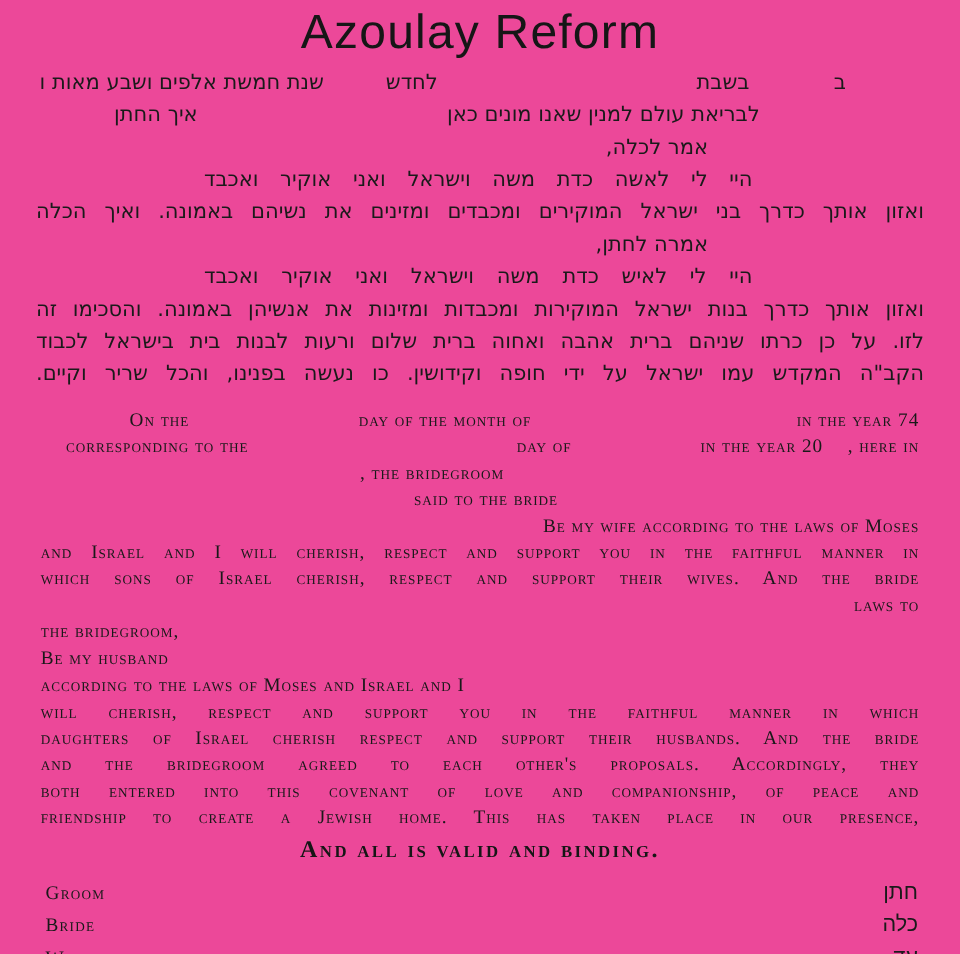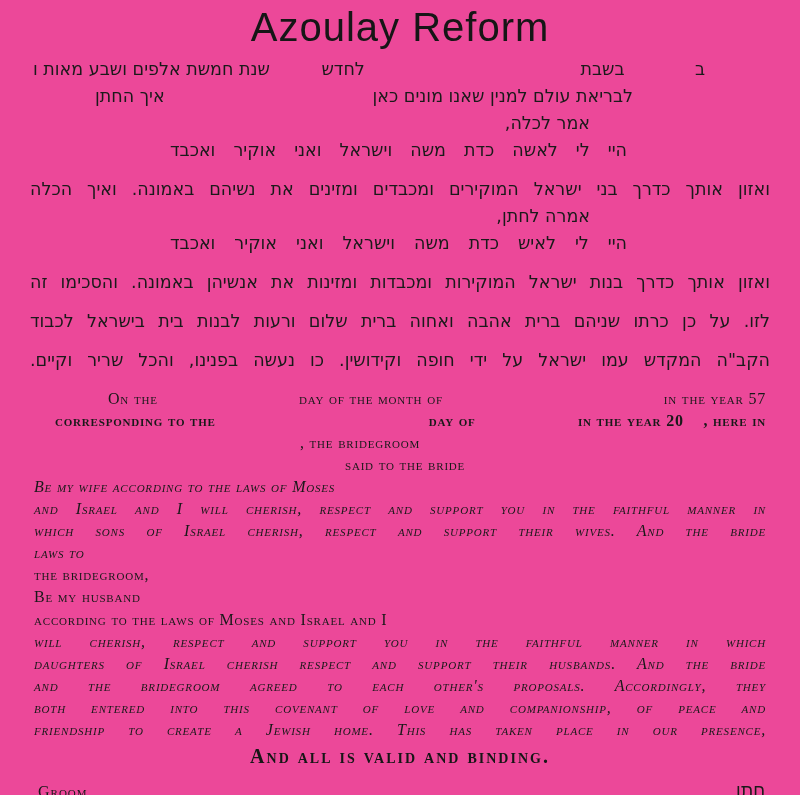--- a/index.html
+++ b/index.html
@@ -28,41 +28,40 @@
     font-size:17.5px;line-height:27px;
     color:#1a1a1a;
   }
   .hline{white-space:nowrap;}
   .hflex{display:flex;align-items:baseline;}
   .sp{display:inline-block;height:1px;}
   .just{
     white-space:normal;
     text-align:justify;text-align-last:justify;
     word-spacing:2px;
-    margin-top:12px;
   }
   .h-said{margin-right:180px;}          
   .h-vow{margin-right:143px;margin-left:140px;
          text-align:justify;text-align-last:justify;}
   
   .english{
     margin-top:14px;
     padding:0 34px;
     font-variant:small-caps;
     font-size:16px;line-height:22px;
     letter-spacing:0.8px;
     color:#191919;
   }
   .eline{white-space:nowrap;}
   .eflex{display:flex;align-items:baseline;}
   .ejust{
     white-space:normal;
-    text-align:justify;text-align-last:justify;font-style:italic;
+    text-align:justify;text-align-last:justify;
   }
-  .eright{font-style:italic;}
+  .eright{text-align:right;}
   .closing{
     margin-top:3px;
     text-align:center;
     font-variant:small-caps;
     font-size:20px;line-height:24px;
     letter-spacing:2px;
     font-weight:600;
     color:#161616;
   }
   
@@ -123,24 +122,24 @@
 
   </div>
 
   <div class="english">
 
     <div class="eline eflex" style="margin-left:74px;">
       <span>On the</span>
       <span class="sp" style="flex:85 0 0;"></span>
       <span>day of the month of</span>
       <span class="sp" style="flex:133 0 0;"></span>
-      <span>in the year 57</span>
+      <span>in the year 74</span>
     </div>
 
-    <div class="eline eflex" style="margin-left:21px;margin-right:0px;font-weight:bold;">
+    <div class="eline eflex" style="margin-left:21px;margin-right:0px;">
       <span>corresponding to the</span>
       <span class="sp" style="flex:152 0 0;"></span>
       <span>day of</span>
       <span class="sp" style="flex:73 0 0;"></span>
       <span>in the year 20</span>
       <span class="sp" style="flex:14 0 0;"></span>
       <span>, here in</span>
     </div>
 
     <div class="eline" style="margin-left:266px;">, the bridegroom</div>

